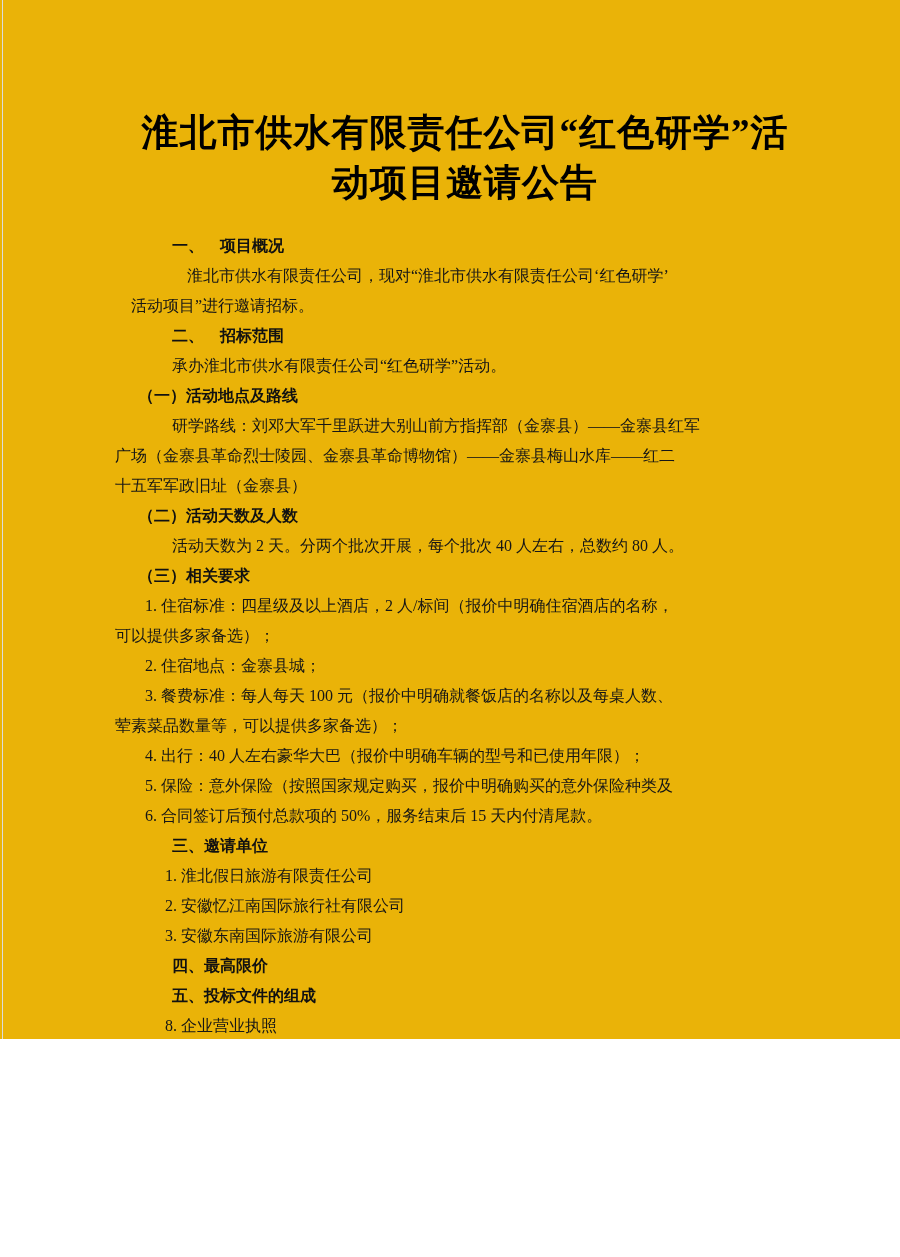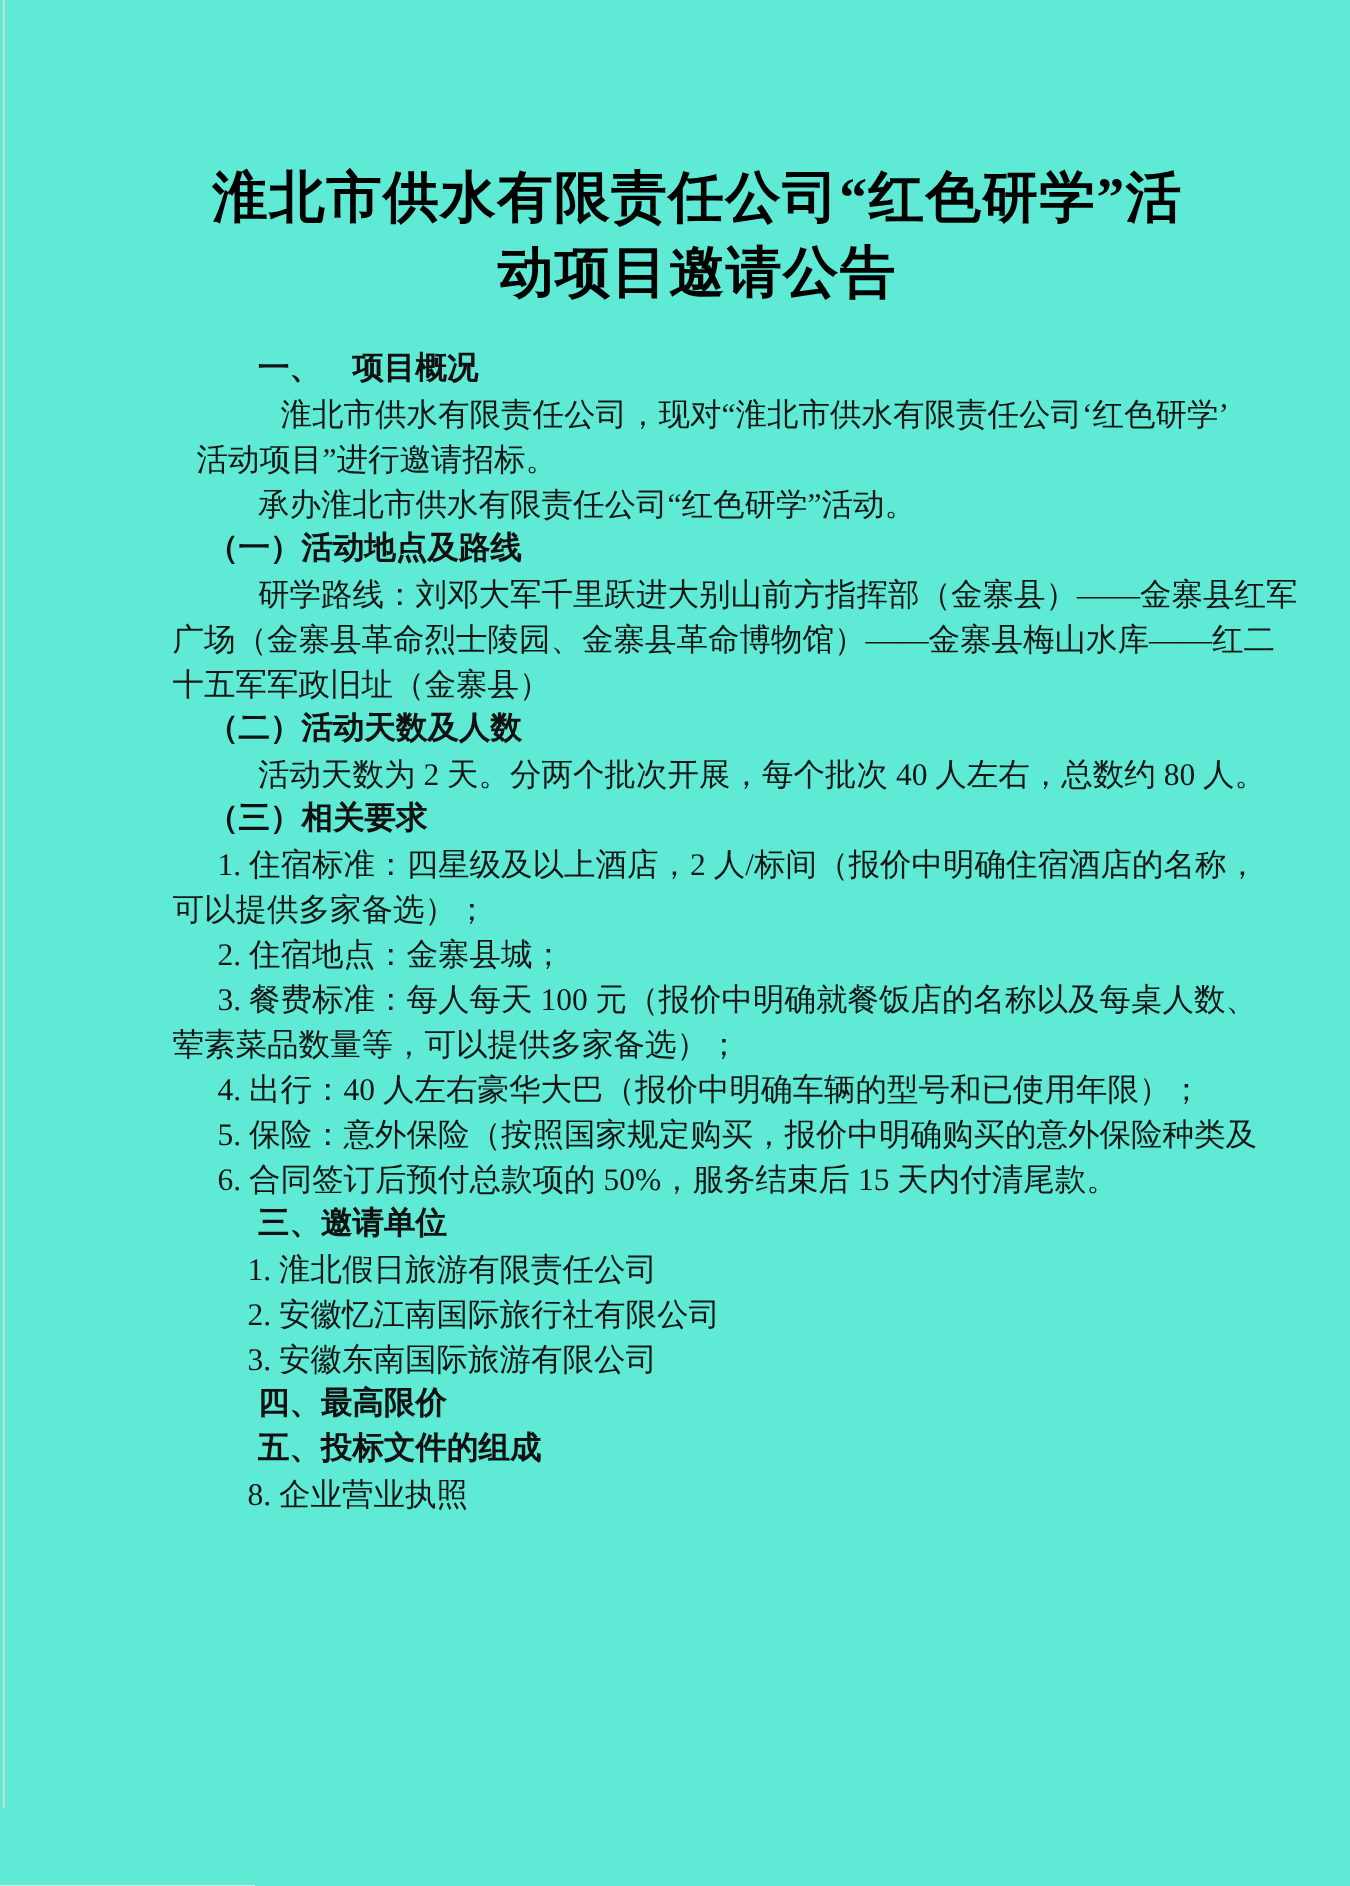--- a/index.html
+++ b/index.html
@@ -3,22 +3,22 @@
 <meta charset="utf-8">
 <style>
   html, body {
     margin: 0;
     padding: 0;
     background: #ffffff;
   }
   .page {
     position: relative;
     width: 900px;
-    height: 1257px;
-    background: #5eead4;
+    height: 1039px;
+    background: #eab308;
     overflow: hidden;
     font-family: "Liberation Serif", "DejaVu Serif", serif;
     color: #161616;
   }
   
   .page-edge {
     position: absolute;
     left: 2px;
     top: 0;
     width: 1px;
@@ -32,21 +32,21 @@
     font-size: 37px;
     line-height: 50px;
     font-weight: bold;
     letter-spacing: 1px;
     color: #000000;
     font-family: "Liberation Serif", "DejaVu Serif", serif;
   }
   .doc-body {
     margin: 23px 85px 0 115px;
     width: 700px;
-    font-size: 21px;
+    font-size: 16px;
   }
   .line {
     height: 30px;
     line-height: 30px;
     white-space: pre;
   }
   
   .r-h1 {
     padding-left: 57px;
     font-weight: bold;
@@ -74,20 +74,21 @@
 
   <div class="doc-title">
     <div>淮北市供水有限责任公司“红色研学”活</div>
     <div>动项目邀请公告</div>
   </div>
 
   <div class="doc-body" id="doc-body">
       <div class="line r-h1">一、　项目概况</div>
       <div class="line r-plf">淮北市供水有限责任公司，现对“淮北市供水有限责任公司‘红色研学’</div>
       <div class="line r-plc">活动项目”进行邀请招标。</div>
+      <div class="line r-h1">二、　招标范围</div>
       <div class="line r-pf">承办淮北市供水有限责任公司“红色研学”活动。</div>
       <div class="line r-h2">（一）活动地点及路线</div>
       <div class="line r-pf">研学路线：刘邓大军千里跃进大别山前方指挥部（金寨县）——金寨县红军</div>
       <div class="line r-c">广场（金寨县革命烈士陵园、金寨县革命博物馆）——金寨县梅山水库——红二</div>
       <div class="line r-c">十五军军政旧址（金寨县）</div>
       <div class="line r-h2">（二）活动天数及人数</div>
       <div class="line r-pf">活动天数为 2 天。分两个批次开展，每个批次 40 人左右，总数约 80 人。</div>
       <div class="line r-h2">（三）相关要求</div>
       <div class="line r-req">1. 住宿标准：四星级及以上酒店，2 人/标间（报价中明确住宿酒店的名称，</div>
       <div class="line r-c">可以提供多家备选）；</div>

